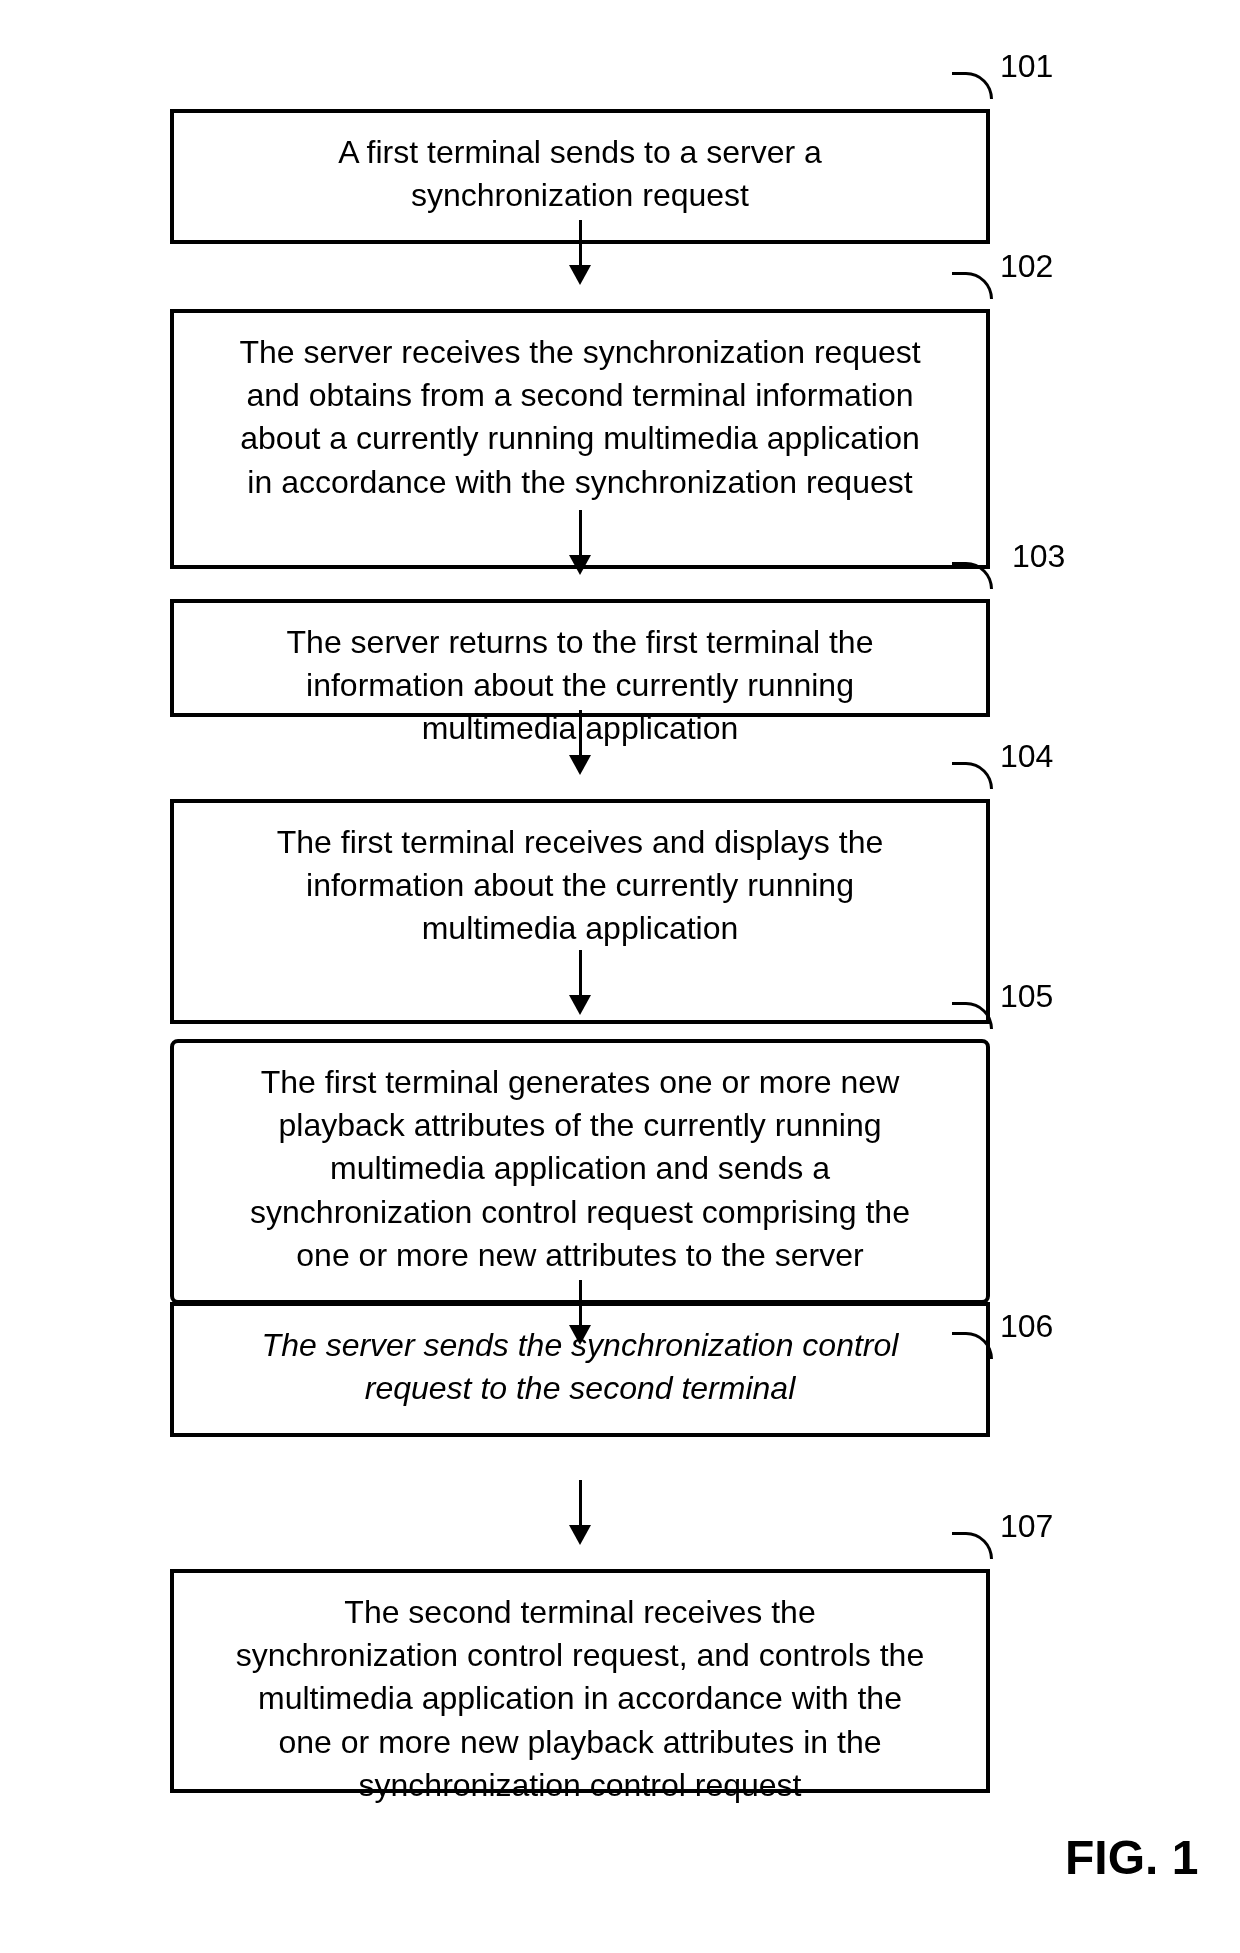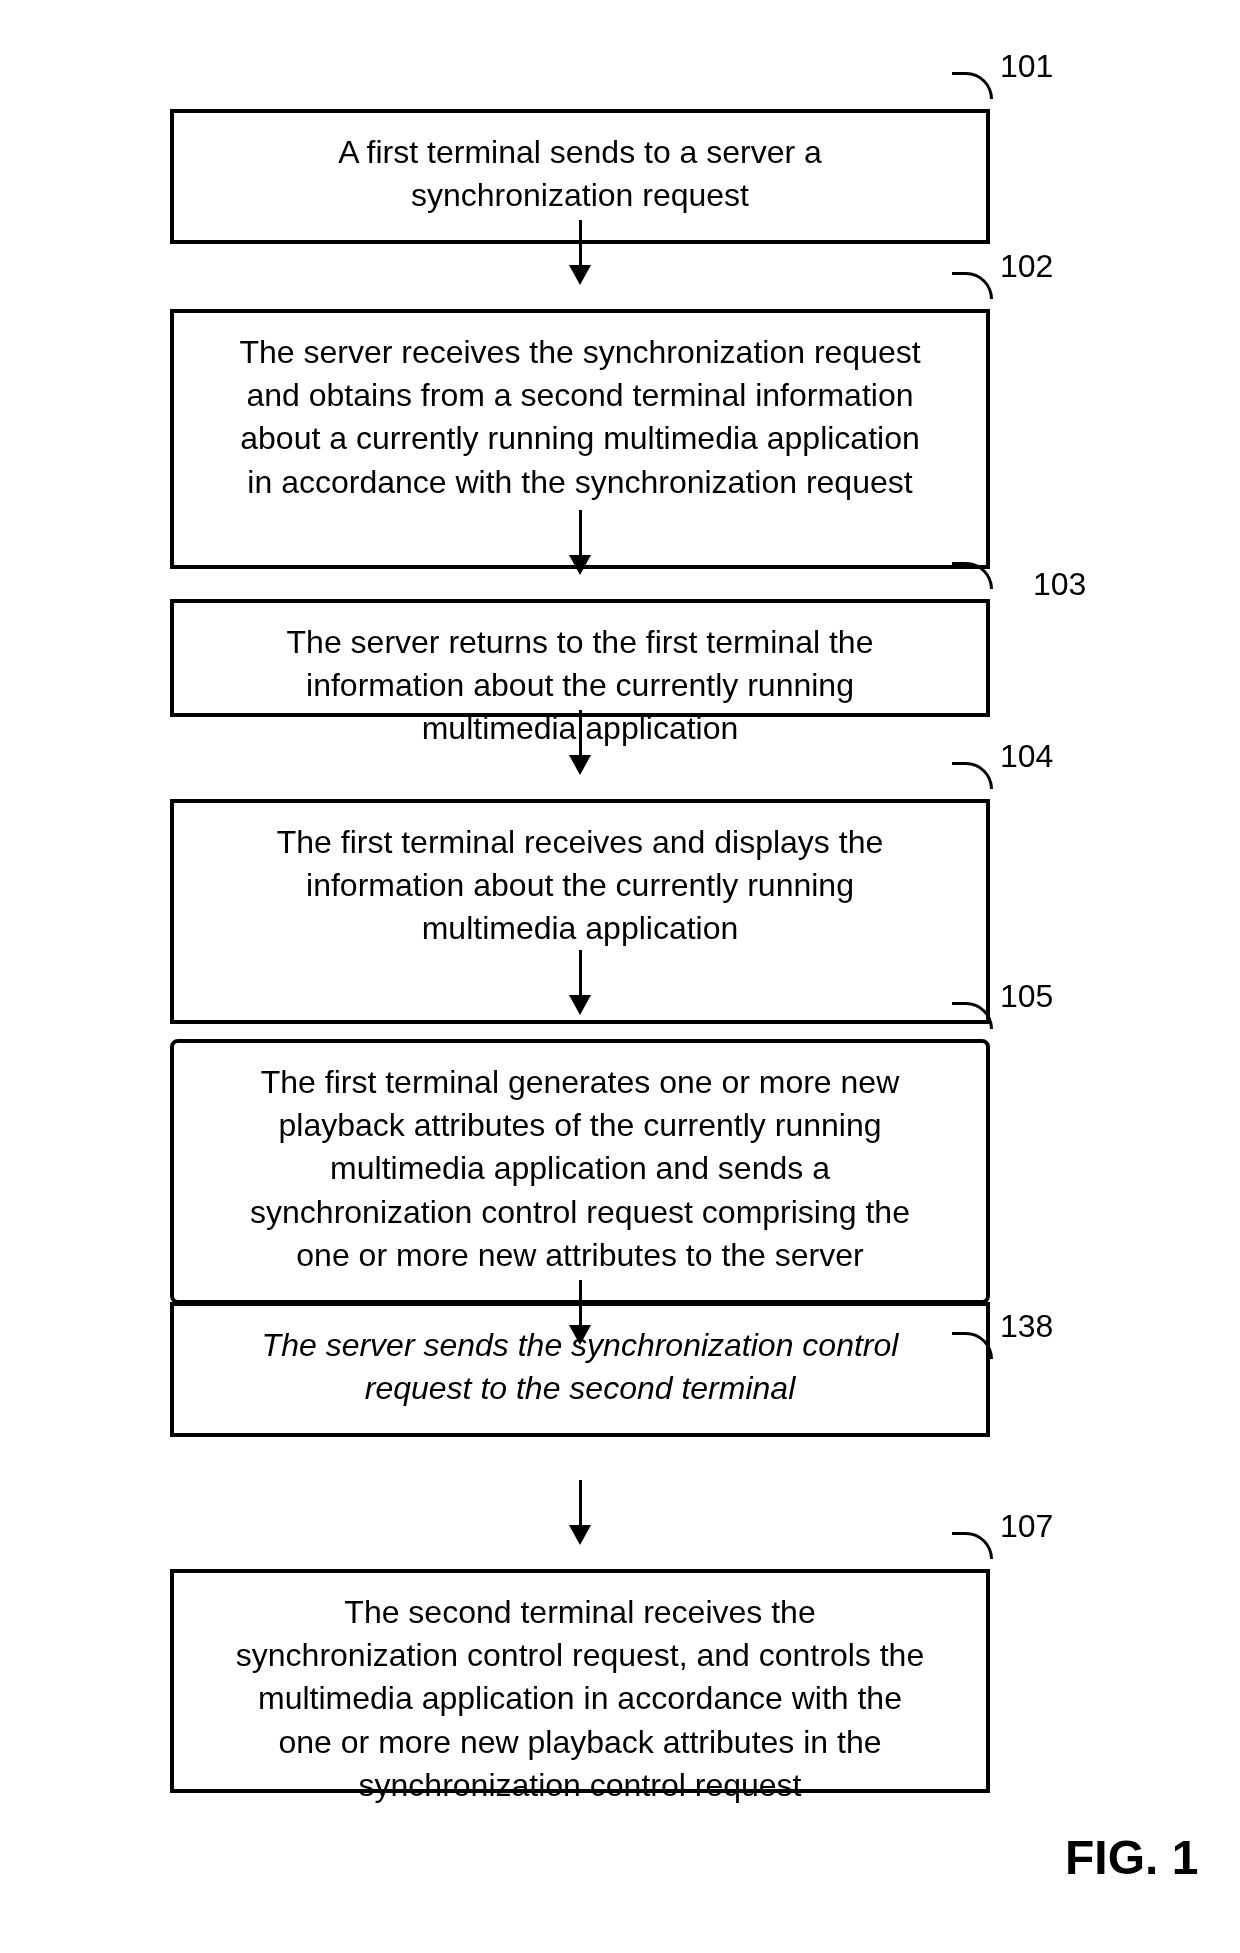--- a/index.html
+++ b/index.html
@@ -92,21 +92,21 @@
 
   <div class="arrow" style="top:510px;">
     <div class="shaft" style="height:45px;"></div>
     <div class="head" style="top:45px;"></div>
   </div>
 
   <div class="step" style="top:575px; height:118px;">
     <span>The server returns to the first terminal the information about the currently running multimedia application</span>
   </div>
   <div class="lead" style="left:952px; top:562px;"></div>
-  <div class="label" style="left:1033px; top:538px;margin-top:28px;">103</div>
+  <div class="label" style="left:1012px; top:538px;">103</div>
 
   <div class="arrow" style="top:710px;">
     <div class="shaft" style="height:45px;"></div>
     <div class="head" style="top:45px;"></div>
   </div>
 
   <div class="step" style="top:775px; height:225px;">
     <span>The first terminal receives and displays the information about the currently running multimedia application</span>
   </div>
   <div class="lead" style="left:952px; top:762px;"></div>
@@ -125,21 +125,21 @@
 
   <div class="arrow" style="top:1280px;">
     <div class="shaft" style="height:45px;"></div>
     <div class="head" style="top:45px;"></div>
   </div>
 
   <div class="step" style="top:1278px; height:135px;font-style:italic;">
     <span>The server sends the synchronization control request to the second terminal</span>
   </div>
   <div class="lead" style="left:952px; top:1332px;"></div>
-  <div class="label" style="left:1000px; top:1308px;">138</div>
+  <div class="label" style="left:1000px; top:1308px;">106</div>
 
   <div class="arrow" style="top:1480px;">
     <div class="shaft" style="height:45px;"></div>
     <div class="head" style="top:45px;"></div>
   </div>
 
   <div class="step" style="top:1545px; height:224px;">
     <span>The second terminal receives the synchronization control request, and controls the multimedia application in accordance with the one or more new playback attributes in the synchronization control request</span>
   </div>
   <div class="lead" style="left:952px; top:1532px;"></div>

